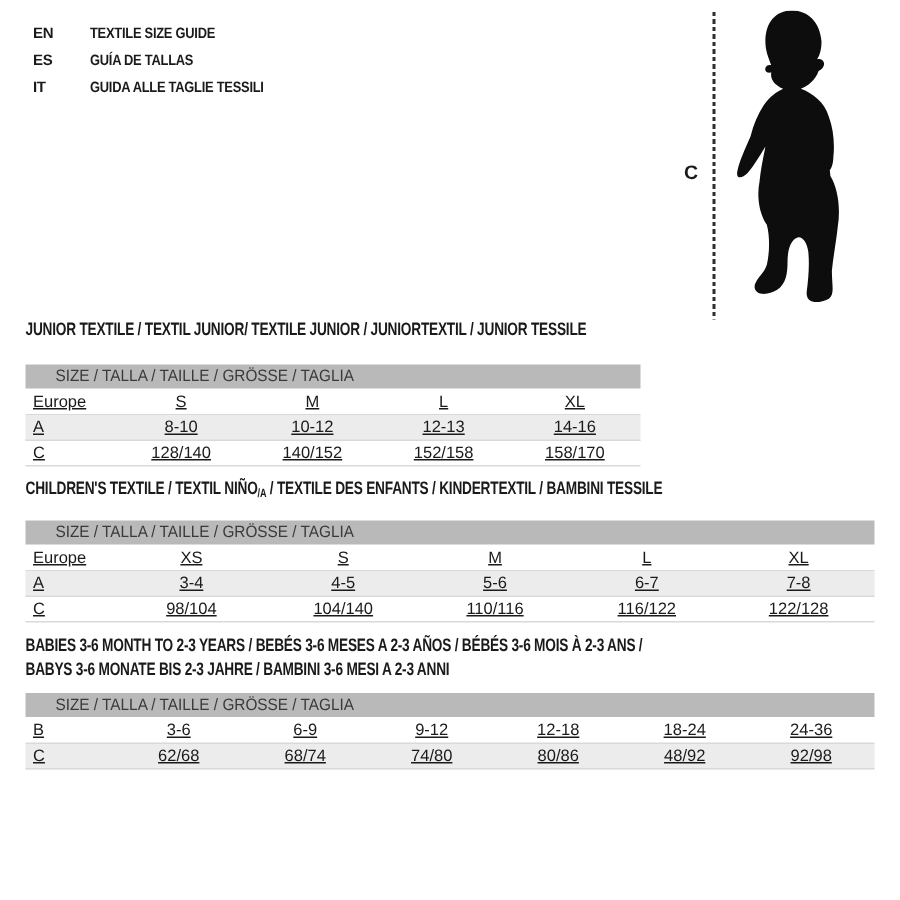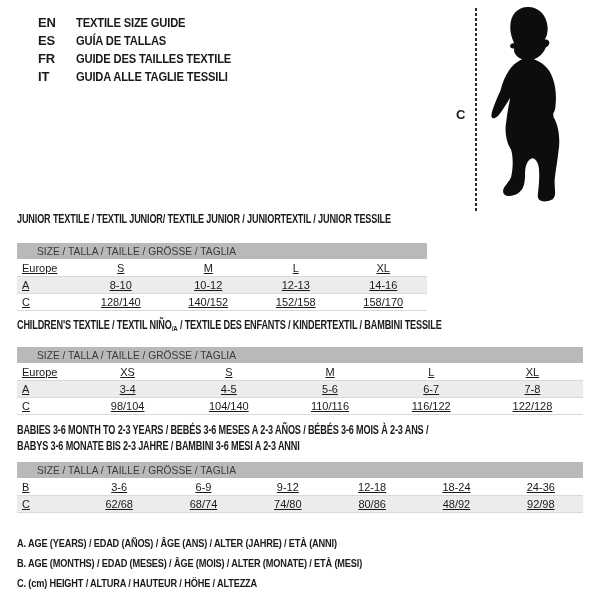--- a/index.html
+++ b/index.html
@@ -4,21 +4,21 @@
 <style>
   html,body { margin:0; padding:0; background:#fff; }
   .page {
     position:relative; width:600px; height:600px; background:#fff;
     font-family:"Liberation Sans","DejaVu Sans",sans-serif;
     color:var(--ink,#1a1a1a); overflow:hidden;
   }
 
   
   .lang-block { position:absolute; left:22px; top:13px; }
-  .lang-row { display:flex; height:18px; align-items:center; font-weight:bold; font-size:13px;margin-left:16px; }
+  .lang-row { display:flex; height:18px; align-items:center; font-weight:bold; font-size:10px; }
   .lang-code { width:38px; letter-spacing:-0.2px; }
   .lang-label { white-space:nowrap; transform:scaleX(0.86); transform-origin:0 50%; letter-spacing:-0.2px; }
 
   
   .dash-line {
     position:absolute; left:475px; top:8px; width:2px; height:205px;
     background-image:repeating-linear-gradient(to bottom,#2e2e2e 0 3px,transparent 3px 5px);
   }
   .height-label { position:absolute; left:456px; top:107px; font-weight:bold; font-size:13px; }
   .baby-svg { position:absolute; left:481px; top:7px; }
@@ -61,24 +61,20 @@
 <div class="page">
 
   <div class="lang-block">
     <div class="lang-row">
       <span class="lang-code">EN</span>
       <span class="lang-label">TEXTILE SIZE GUIDE</span>
     </div>
     <div class="lang-row">
       <span class="lang-code">ES</span>
       <span class="lang-label">GUÍA DE TALLAS</span>
-    </div>
-    <div class="lang-row">
-      <span class="lang-code">FR</span>
-      <span class="lang-label">GUIDE DES TAILLES TEXTILE</span>
     </div>
     <div class="lang-row">
       <span class="lang-code">IT</span>
       <span class="lang-label">GUIDA ALLE TAGLIE TESSILI</span>
     </div>
   </div>
 
   <div class="dash-line"></div>
   <div class="height-label">C</div>
   <svg class="baby-svg" width="92" height="202" viewBox="0 0 90 205">
@@ -200,19 +196,14 @@
       <span class="tlabel">C</span>
       <span class="tcell">62/68</span>
       <span class="tcell">68/74</span>
       <span class="tcell">74/80</span>
       <span class="tcell">80/86</span>
       <span class="tcell">48/92</span>
       <span class="tcell">92/98</span>
     </div>
   </div>
 
-  <div class="legend">
-    <div class="legend-line">A. AGE (YEARS) / EDAD (AÑOS) / ÂGE (ANS) / ALTER (JAHRE) / ETÀ (ANNI)</div>
-    <div class="legend-line">B. AGE (MONTHS) / EDAD (MESES) / ÂGE (MOIS) / ALTER (MONATE) / ETÀ (MESI)</div>
-    <div class="legend-line">C. (cm) HEIGHT / ALTURA / HAUTEUR / HÖHE / ALTEZZA</div>
-  </div>
 
 </div>
 
 </body></html>

